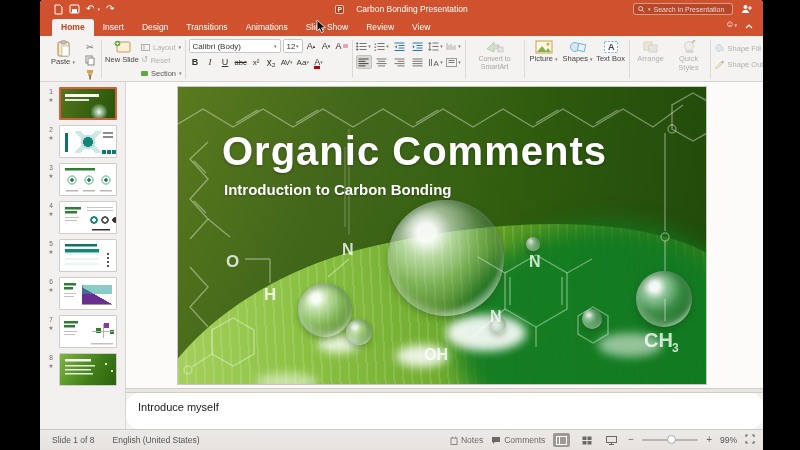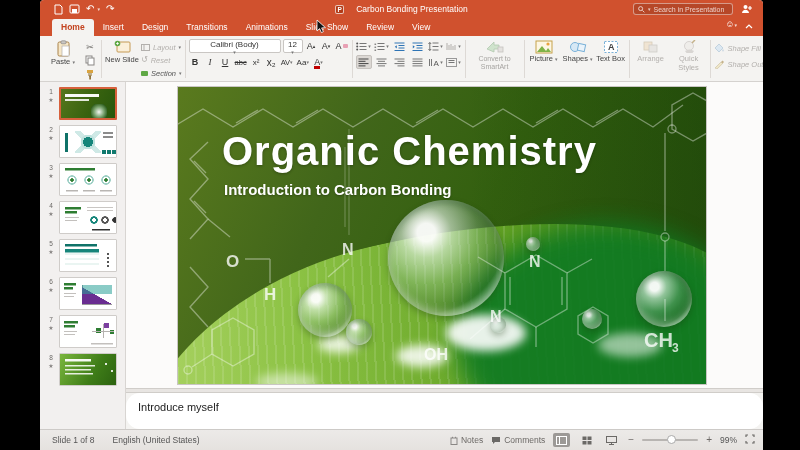--- a/index.html
+++ b/index.html
@@ -31,28 +31,28 @@
   .gdiv{width:1px;background:#DDD9D5;margin:2px 3px;flex:0 0 auto;}
   .rgroup{display:flex;align-items:flex-start;gap:2px;padding-top:1px;flex:0 0 auto;}
   .bigbtn{display:flex;flex-direction:column;align-items:center;justify-content:flex-start;width:34px;gap:1px;padding-top:1px;}
   .blbl{font-size:7.5px;color:#444;text-align:center;line-height:1.15;}
   .blbl2{font-size:7px;color:#A6A4A1;text-align:center;line-height:1.2;width:46px;}
   .caret{font-size:5px;color:#777;}
   .grayed .blbl,.grayed{color:#B3B0AD;}
   .minicol{display:flex;flex-direction:column;gap:1px;padding-top:1px;}
   .sic{width:16px;height:13px;display:flex;align-items:center;justify-content:center;font-size:9px;color:#6b6966;}
   .minicol2{display:flex;flex-direction:column;gap:1px;padding-top:2px;}
-  .mrow{display:flex;align-items:center;gap:3px;font-size:7.5px;color:#555;height:12px;font-style:italic;}
+  .mrow{display:flex;align-items:center;gap:3px;font-size:7.5px;color:#555;height:12px;}
   .mrow.grayed{color:#B3B0AD;}
   .mrow .caret{margin-left:0;}
   .micon{font-size:8px;line-height:1;}
   .gsq{width:7px;height:5px;background:#5FA845;border-radius:1px;display:inline-block;}
   .fontg,.parag{flex-direction:column;display:flex;gap:2px;}
   .frow{display:flex;align-items:center;gap:2px;}
-  .combo{height:14px;background:#fff;border:1px solid #C9C6C3;border-radius:2px;display:flex;align-items:center;justify-content:space-between;padding:0 3px;font-size:8px;color:#333;flex-direction:column;}
+  .combo{height:14px;background:#fff;border:1px solid #C9C6C3;border-radius:2px;display:flex;align-items:center;justify-content:space-between;padding:0 3px;font-size:8px;color:#333;}
   .fname{width:92px;}
   .fsize{width:20px;}
   .fbtn{min-width:13px;height:14px;display:inline-flex;align-items:center;justify-content:center;font-size:9px;color:#333;padding:0 1px;border-radius:2px;}
   .fbtn sup{font-size:5px;}
   .erz{width:5px;height:4px;background:#E8A0B4;display:inline-block;margin-left:1px;border-radius:1px;}
   .fcolor{border-bottom:3px solid #C00000;line-height:1;height:11px;margin-top:3px;}
   .pbtn{width:16px;height:14px;display:inline-flex;align-items:center;justify-content:center;gap:1px;border-radius:2px;}
   .pbtn.pressed{background:#DCD8D4;border:1px solid #C5C1BD;}
 
   
@@ -600,21 +600,21 @@
                 <text x="48" y="180" font-size="17">O</text>
                 <text x="86" y="213" font-size="17">H</text>
                 <text x="164" y="168" font-size="16">N</text>
                 <text x="351" y="180" font-size="16">N</text>
                 <text x="312" y="235" font-size="16">N</text>
                 <text x="246" y="273" font-size="16">OH</text>
                 <text x="466" y="260" font-size="20">CH</text>
                 <text x="494" y="265" font-size="12">3</text>
               </g>
             </svg>
-            <div class="stitle">Organic Chemistry</div>
+            <div class="stitle">Organic Comments</div>
             <div class="ssub">Introduction to Carbon Bonding</div>
           </div>
         </div>
         <div class="notes-divider"></div>
         <div class="notes"><span>Introduce myself</span></div>
       </div>
     </div>
 
     <div class="statusbar">
       <div class="sb-left">

